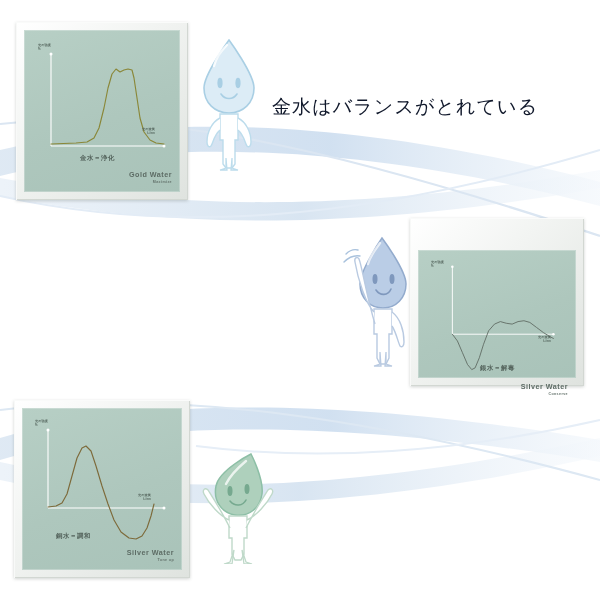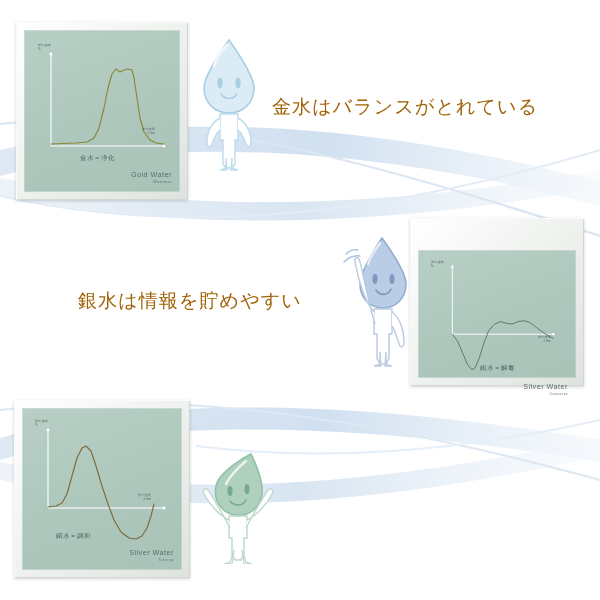--- a/index.html
+++ b/index.html
@@ -19,20 +19,21 @@
     position:absolute;inset:0;
     background:linear-gradient(135deg,#ffffff 0%,#f2f4f2 40%,#dfe3df 100%);
     border:1px solid #d2d7d2;
     box-shadow:0 1px 3px rgba(90,100,95,.28);
   }
   .mat{
     position:absolute;
     background:#b2cbc1;
     background-image:linear-gradient(160deg,#b7cfc5 0%,#aec7bd 55%,#a9c3b9 100%);
     box-shadow:inset 0 0 0 1px rgba(255,255,255,.25);
+    font-weight:bold;
   }
   .panel .bevel-tl{
     position:absolute;inset:0;
     border-top:1px solid rgba(255,255,255,.9);
     border-left:1px solid rgba(255,255,255,.85);
     pointer-events:none;
   }
   .plot{position:absolute;left:0;top:0;width:100%;height:100%;}
 
   .axis-label{
@@ -65,21 +66,21 @@
     color:#63726b;
     font-size:3.6px;
     letter-spacing:.4px;
     white-space:nowrap;
     text-align:right;
   }
 
   
   .headline{
     position:absolute;
-    color:#a16207;
+    color:#0f172a;
     font-family:"Liberation Serif","DejaVu Serif",serif;
     font-size:19px;
     letter-spacing:1.1px;
     white-space:nowrap;
   }
 </style>
 </head>
 <body>
 
 <div id="stage">
@@ -219,15 +220,14 @@
     <ellipse cx="51" cy="43" rx="2.5" ry="5" fill="#76a98f"></ellipse>
     <path d="M34,55 C39,61 47,60 50,54" fill="none" stroke="#76a98f" stroke-width="1.6" stroke-linecap="round"></path>
     <path d="M33,70 L51,70 L51,92 L48,92 L48,108 L45,114 L39,114 L36,108 L36,92 L33,92 Z" fill="#ffffff" stroke="#bfd9c9" stroke-width="1.4"></path>
     <path d="M33,74 C24,70 13,58 8,48 C6,44 9,41 12,44 C17,52 25,64 34,82" fill="#ffffff" stroke="#bfd9c9" stroke-width="1.4"></path>
     <path d="M51,74 C60,70 71,58 76,48 C78,44 75,41 72,44 C67,52 59,64 50,82" fill="#ffffff" stroke="#bfd9c9" stroke-width="1.4"></path>
     <path d="M38,104 L34,116 L28,118 L36,118 Z" fill="#ffffff" stroke="#bfd9c9" stroke-width="1.3"></path>
     <path d="M46,104 L50,116 L56,118 L48,118 Z" fill="#ffffff" stroke="#bfd9c9" stroke-width="1.3"></path>
   </svg>
 
   <div class="headline" style="left:272px;top:94px;">金水はバランスがとれている</div>
-  <div class="headline" style="left:78px;top:288px;">銀水は情報を貯めやすい</div>
 
 </div>
 
 </body></html>

